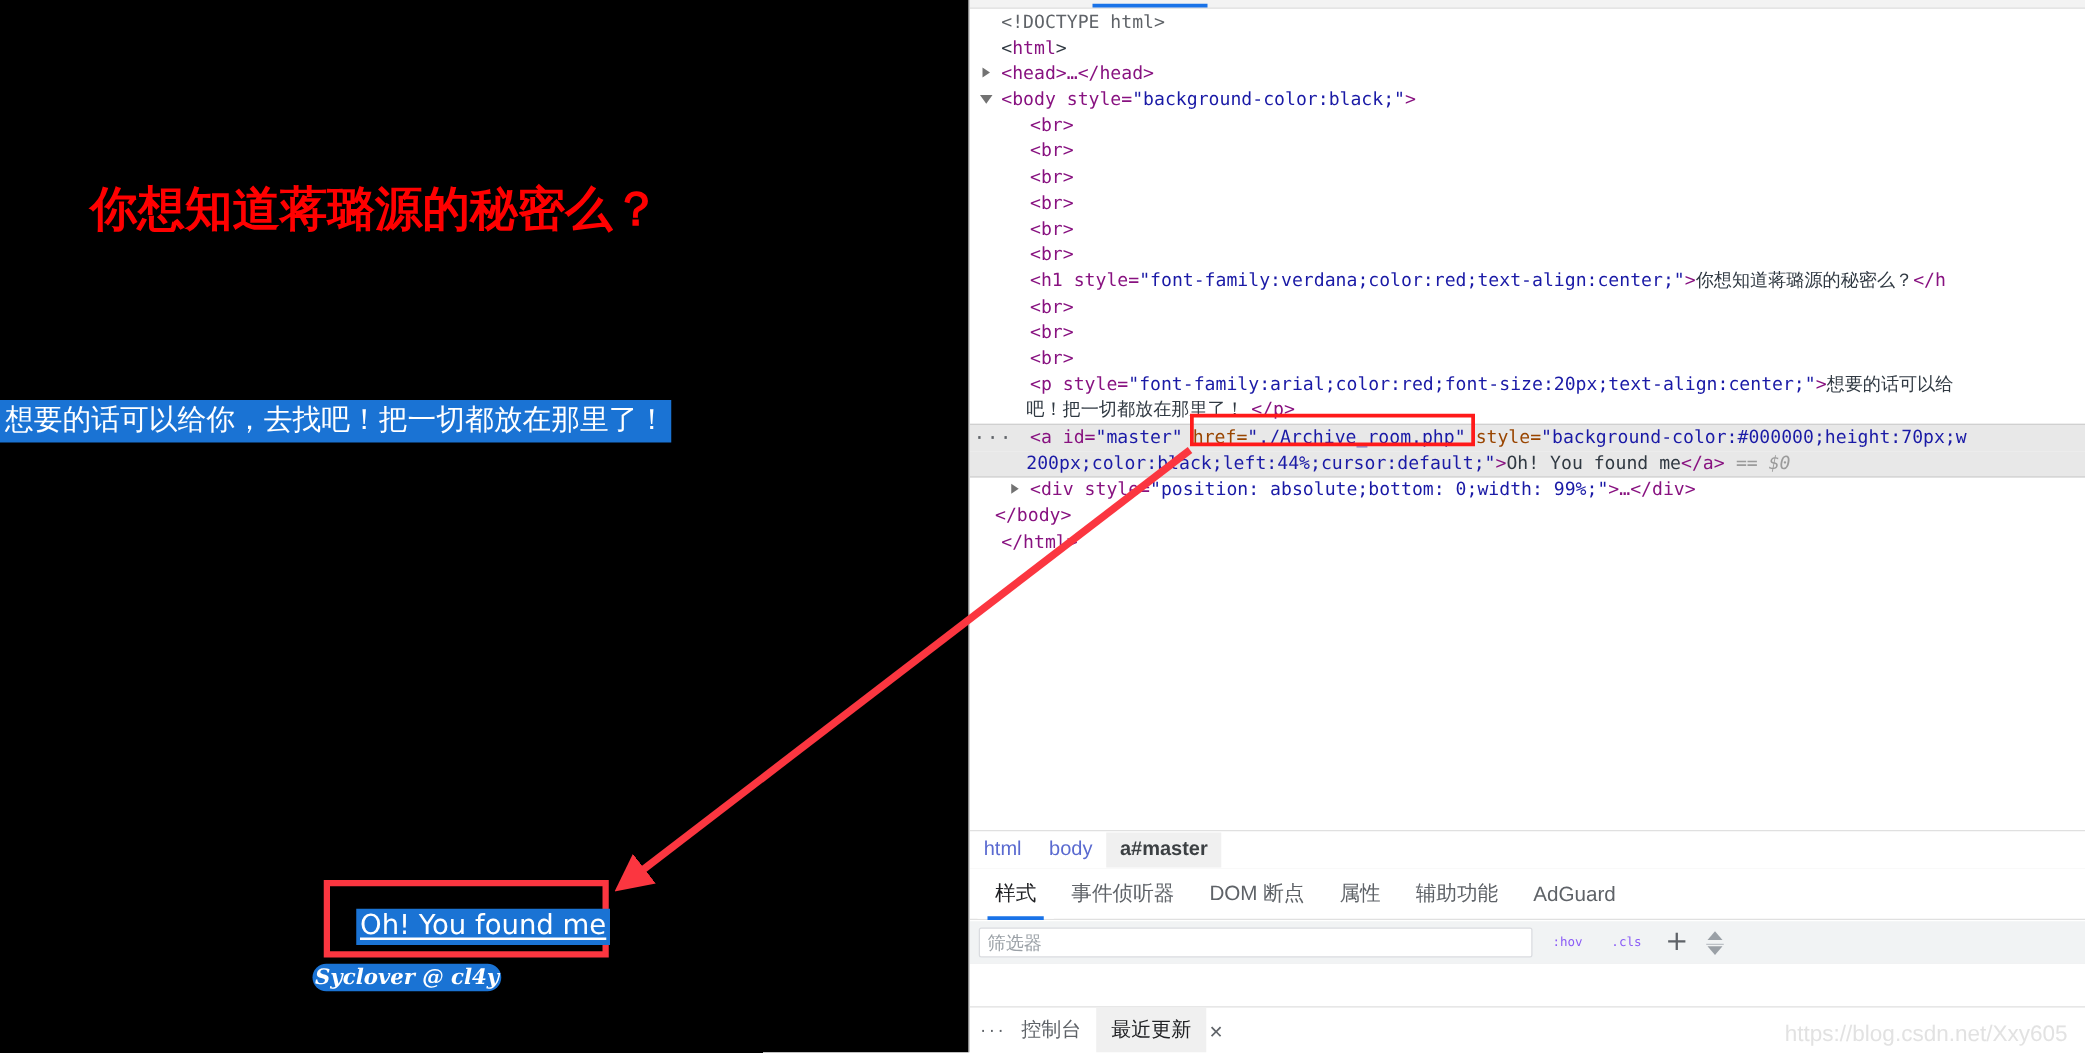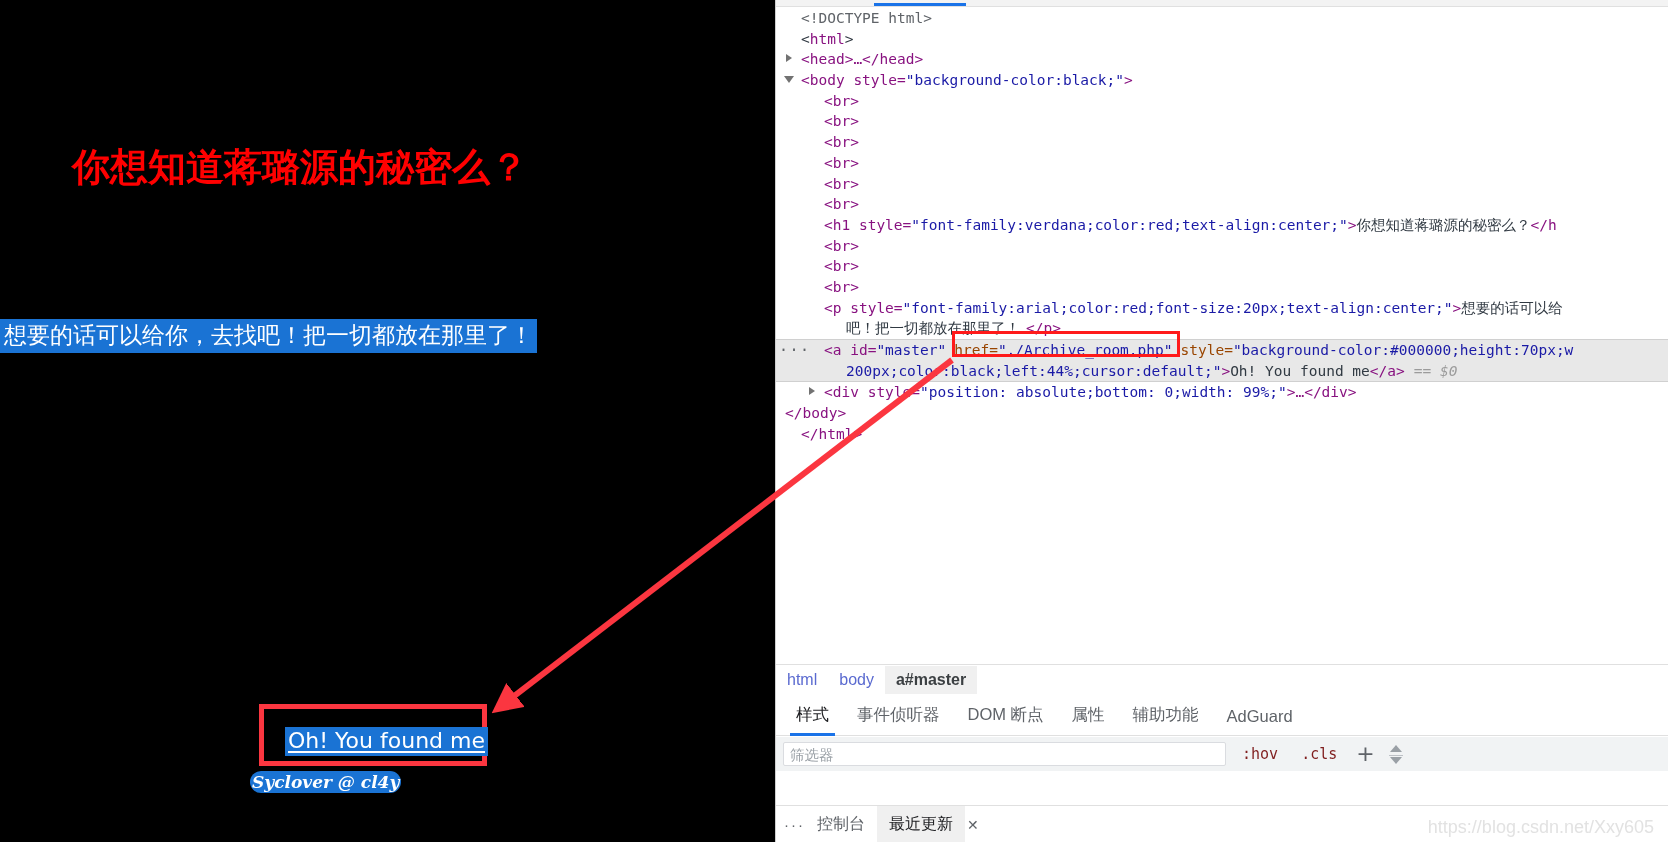--- a/index.html
+++ b/index.html
@@ -102,23 +102,23 @@
     position: absolute; left: 0; top: 8px; width: 893px; height: 655px;
     font-family: "DejaVu Sans Mono", monospace;
     font-size: 14.5px;
     line-height: 20.7px;
     color: #303942;
     overflow: hidden;
     white-space: nowrap;
   }
   .node { position: relative; height: 20.7px; padding-left: 0px; white-space: nowrap; }
   .ind0 { padding-left: 25px; }
-  .ind1 { padding-left: 9px; }
+  .ind1 { padding-left: 20px; }
   .ind2 { padding-left: 48px; }
-  .ind3 { padding-left: 70px; }
+  .ind3 { padding-left: 45px; }
 
   .tag { color: #881280; }
   .attr { color: #994500; }
   .val  { color: #1a1aa6; }
   .txt  { color: #303942; }
   .cmt  { color: #5f6368; }
   .punc { color: #303942; }
 
   .tri {
     position: absolute; left: 10px; top: 5px;
@@ -201,22 +201,22 @@
     border-radius: 2px;
     font-family: "DejaVu Sans", sans-serif;
     font-size: 14.5px;
     color: #9aa0a6;
     padding: 0 6px;
     line-height: 24px;
     box-sizing: border-box;
   }
   .fbtn {
     font-family: "DejaVu Sans Mono", monospace;
-    font-size: 15px;
-    color: #7f1d1d;
+    font-size: 10px;
+    color: #8b5cf6;
     padding: 3px 7px;
     margin-left: 9px;
     white-space: nowrap;
   }
   #plus-btn {
     margin-left: 12px;
     font-size: 22px; color: #5f6368; line-height: 18px;
     font-family: "DejaVu Sans", sans-serif;
   }
   #stepper {

